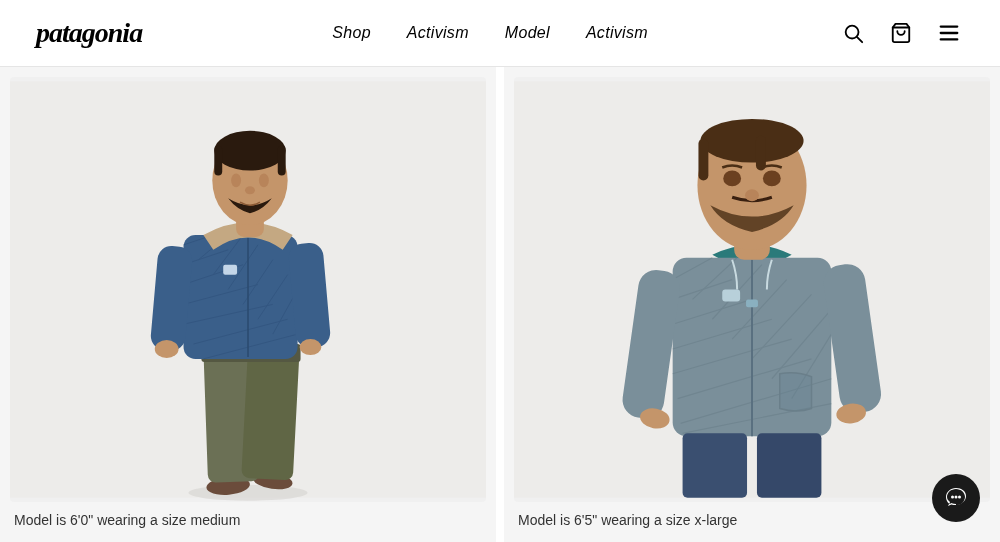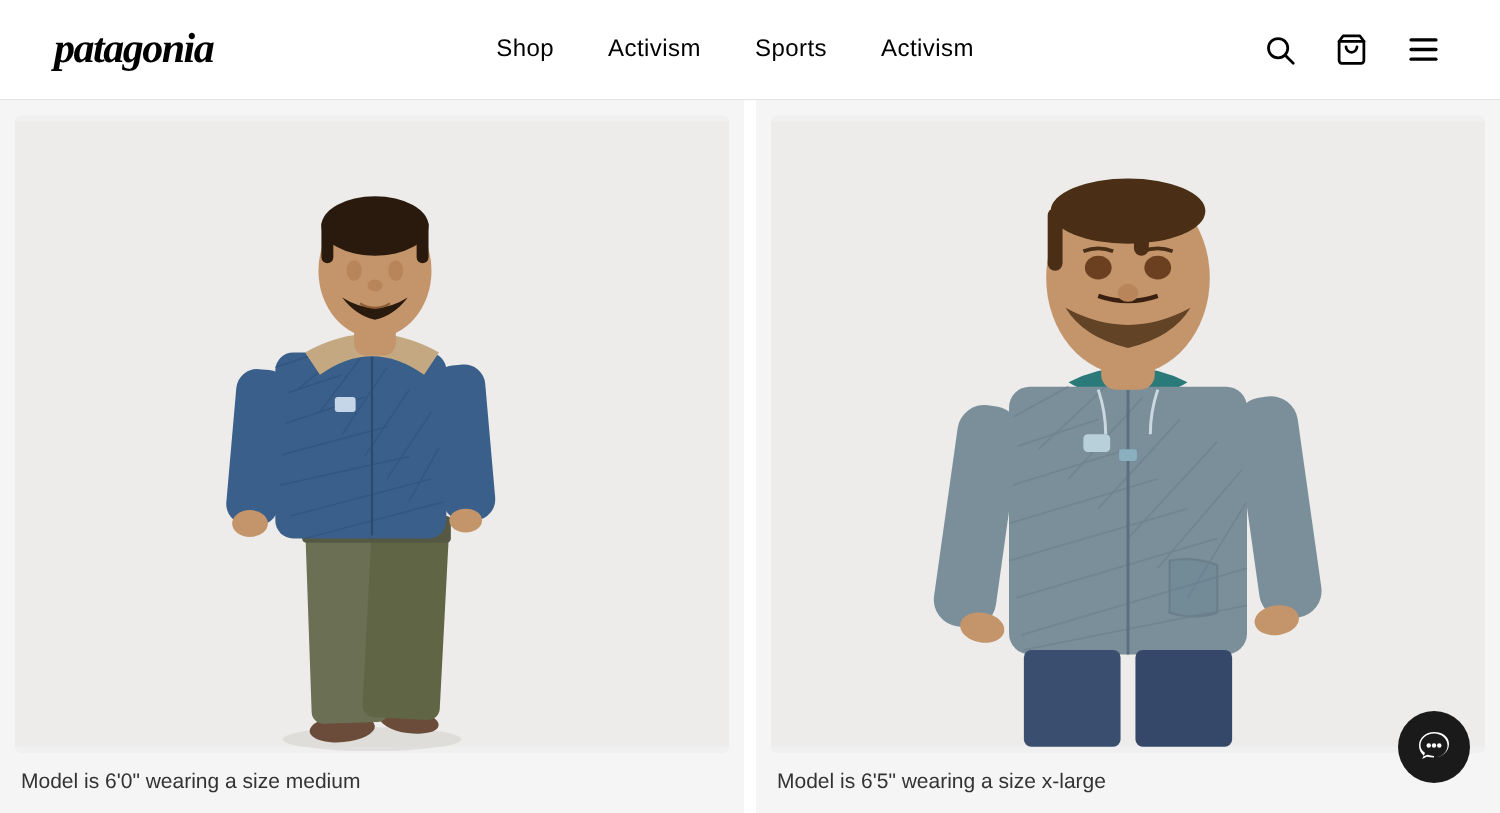--- a/index.html
+++ b/index.html
@@ -19,20 +19,21 @@
       font-size: 28px;
       font-weight: 900;
       letter-spacing: -1px;
       color: #000;
       font-style: italic;
       font-family: Georgia, serif;
     }
     nav {
       display: flex;
       gap: 36px;
+      font-style: italic;
     }
     nav a {
       text-decoration: none;
       color: #000;
       font-size: 16px;
       font-weight: 500;
       letter-spacing: 0.3px;
     }
     .header-icons {
       display: flex;
@@ -121,21 +122,21 @@
   </style>
 </head>
 <body>
 
 <header>
   <div class="logo">patagonia</div>
 
   <nav>
     <a href="#">Shop</a>
     <a href="#">Activism</a>
-    <a href="#">Sports</a>
+    <a href="#">Model</a>
     <a href="#">Activism</a>
   </nav>
 
   <div class="header-icons">
     <button class="icon-btn">
       <svg viewBox="0 0 24 24" fill="none" stroke="#000" stroke-width="2" stroke-linecap="round" stroke-linejoin="round">
         <circle cx="11" cy="11" r="7"></circle>
         <line x1="16.5" y1="16.5" x2="22" y2="22"></line>
       </svg>
     </button>

